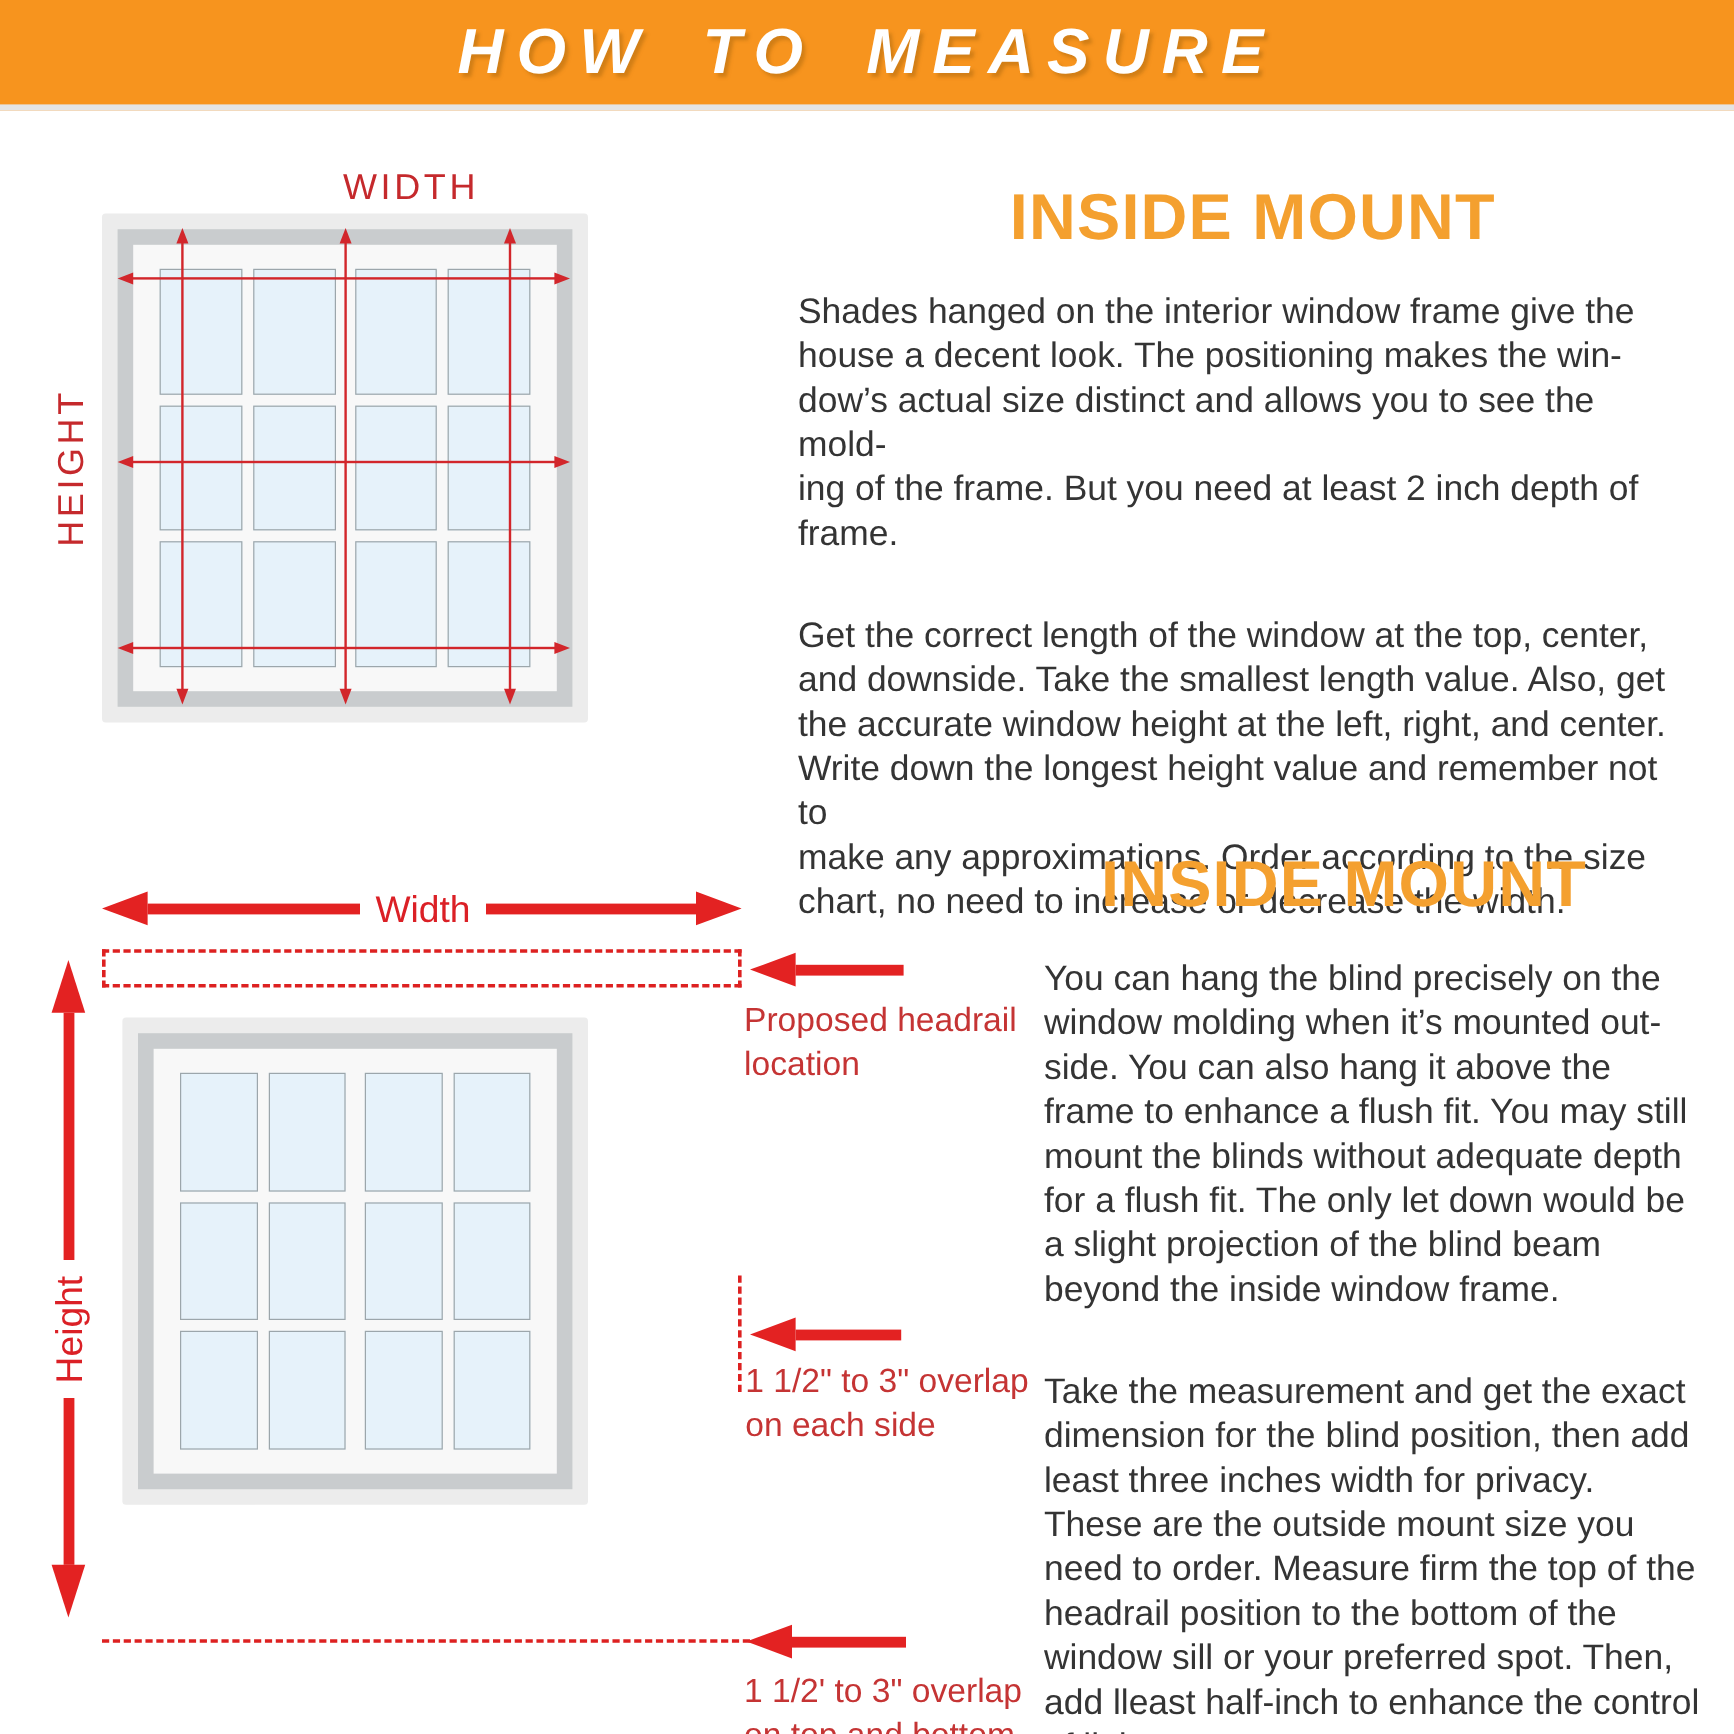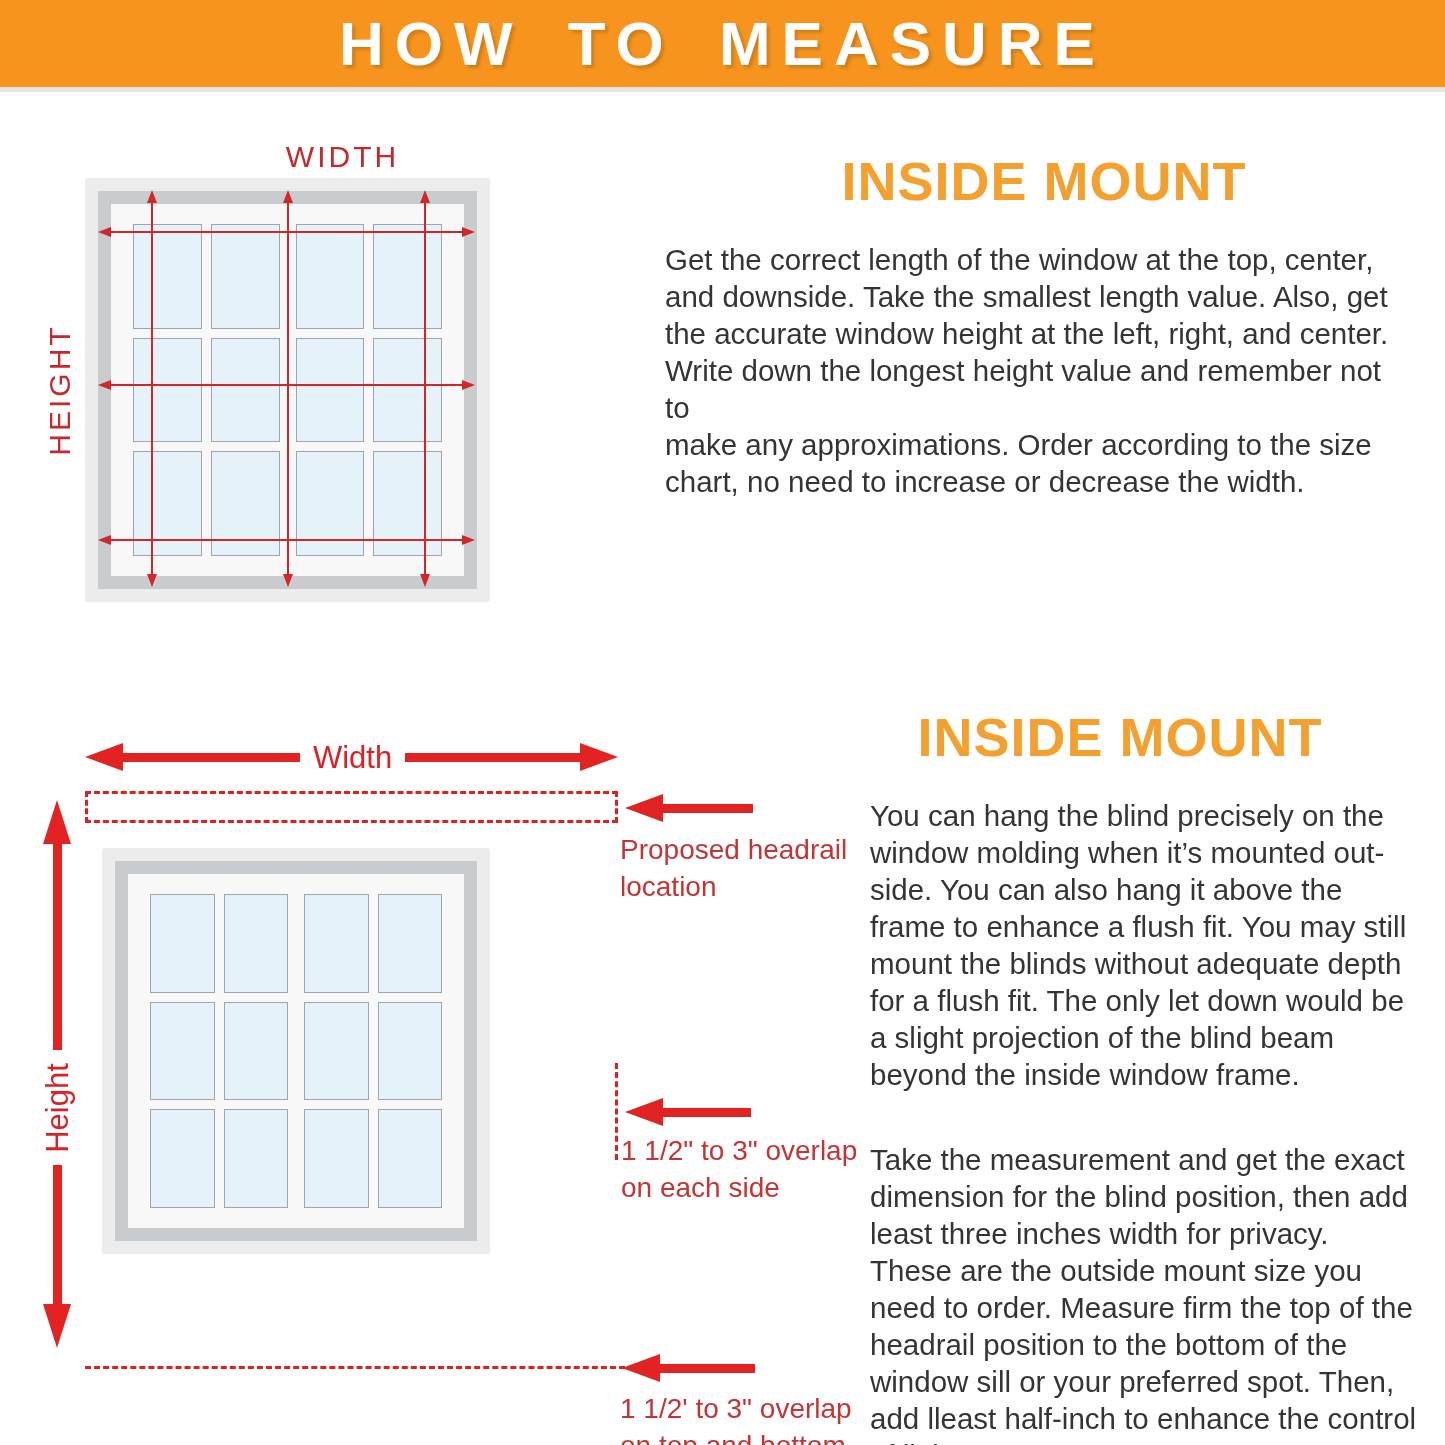--- a/index.html
+++ b/index.html
@@ -18,22 +18,22 @@
   }
   *{margin:0;padding:0;box-sizing:border-box;}
   html,body{width:1445px;height:1445px;overflow:hidden;background:#ffffff;
     font-family:"Liberation Sans", sans-serif;}
   .abs{position:absolute;}
   .pre{white-space:pre-line;}
 
   
   .header{left:0;top:0;width:1445px;height:92px;background:var(--orange);
     border-bottom:5px solid #E4E4E4;display:flex;align-items:center;justify-content:center;}
-  .header h1{color:#fff;font-size:62px;font-weight:bold;letter-spacing:11px;word-spacing:16px;
-    text-shadow:3px 3px 3px rgba(140,85,10,0.35);}
+  .header h1{color:#fff;font-size:53px;font-weight:bold;letter-spacing:11px;word-spacing:16px;
+    text-shadow:3px 3px 3px rgba(140,85,10,0.35);font-style:italic;}
 
   
   .sec-heading{font-size:54px;font-weight:bold;color:var(--heading-orange);text-align:center;letter-spacing:1px;}
   .body-col{color:var(--body-text);font-size:29.5px;line-height:37px;}
   .body-col p + p{margin-top:48px;}
 
   
   .window{background:var(--win-outer);border-radius:3px;padding:13px;}
   .win-mid{background:var(--win-mid);height:100%;padding:13px;}
   .win-inner{background:var(--win-frame);height:100%;padding:20px 22px;display:flex;gap:16px;}
@@ -114,20 +114,25 @@
 <div class="mline-v" style="left:151px;top:202px;height:373px;"></div>
 <div class="mline-v" style="left:287px;top:202px;height:373px;"></div>
 <div class="mline-v" style="left:424px;top:202px;height:373px;"></div>
 <div class="mline-h" style="left:110px;top:231px;width:353px;"></div>
 <div class="mline-h" style="left:110px;top:384px;width:353px;"></div>
 <div class="mline-h" style="left:110px;top:539px;width:353px;"></div>
 
 <div class="abs sec-heading" style="left:684px;top:150px;width:720px;">INSIDE MOUNT</div>
 
 <div class="abs body-col" style="left:665px;top:241px;width:742px;">
+  <p class="pre">Shades hanged on the interior window frame give the
+house a decent look. The positioning makes the win-
+dow’s actual size distinct and allows you to see the mold-
+ing of the frame. But you need at least 2 inch depth of
+frame.</p>
   <p class="pre">Get the correct length of the window at the top, center,
 and downside. Take the smallest length value. Also, get
 the accurate window height at the left, right, and center.
 Write down the longest height value and remember not to
 make any approximations. Order according to the size
 chart, no need to increase or decrease the width.</p>
 </div>
 
 <div class="abs harrow" style="left:85px;top:743px;width:215px;height:28px;">
   <div class="head-l"></div>

